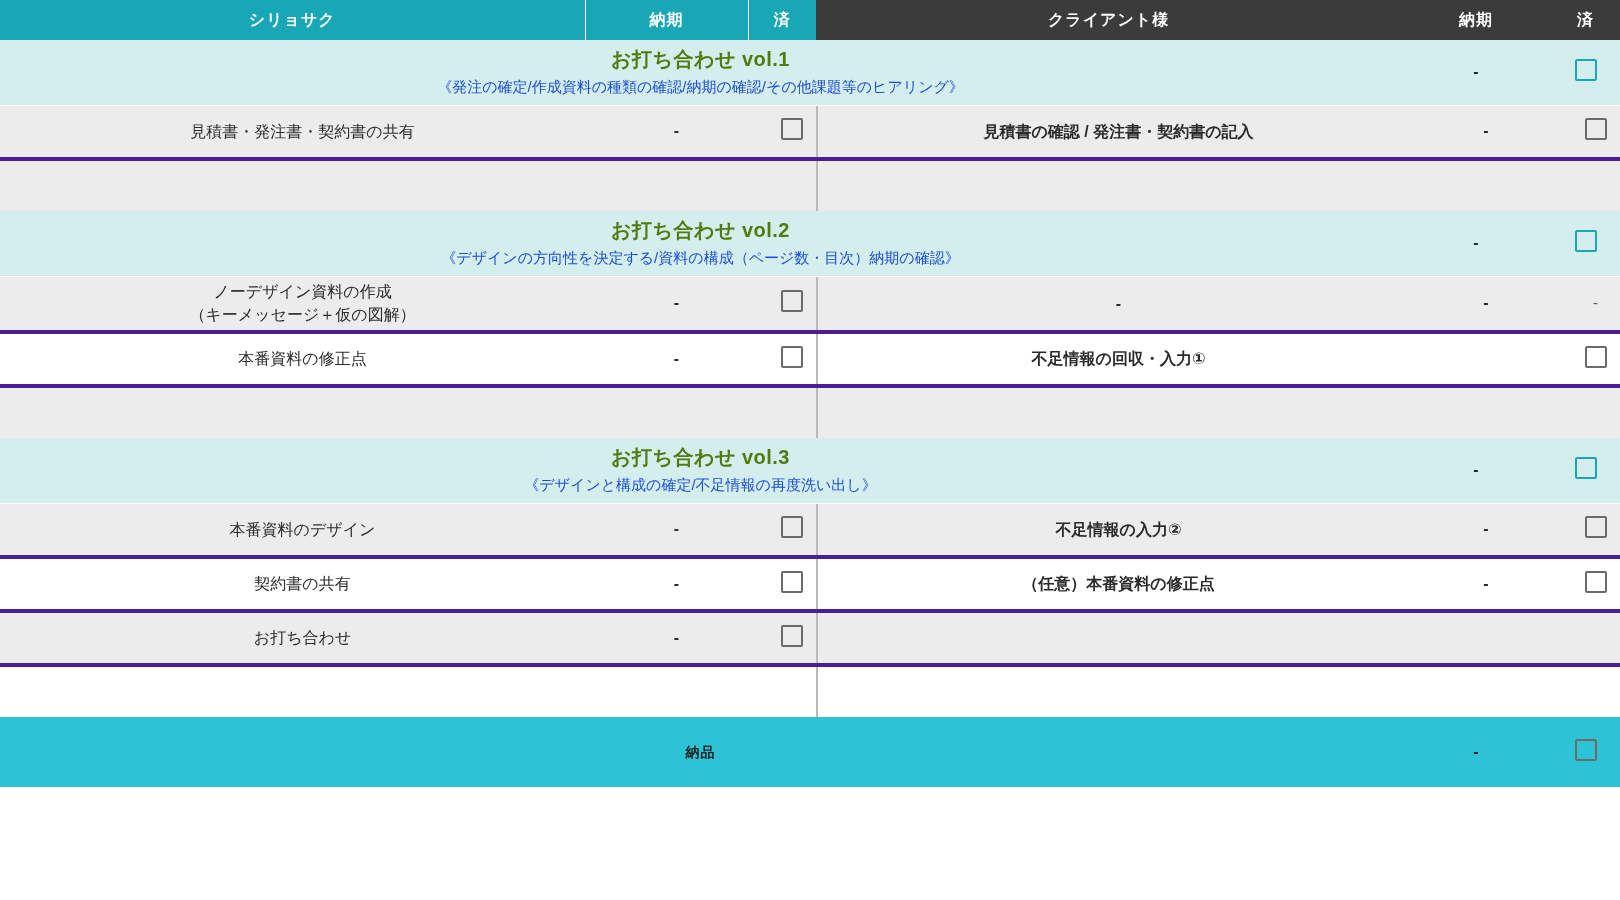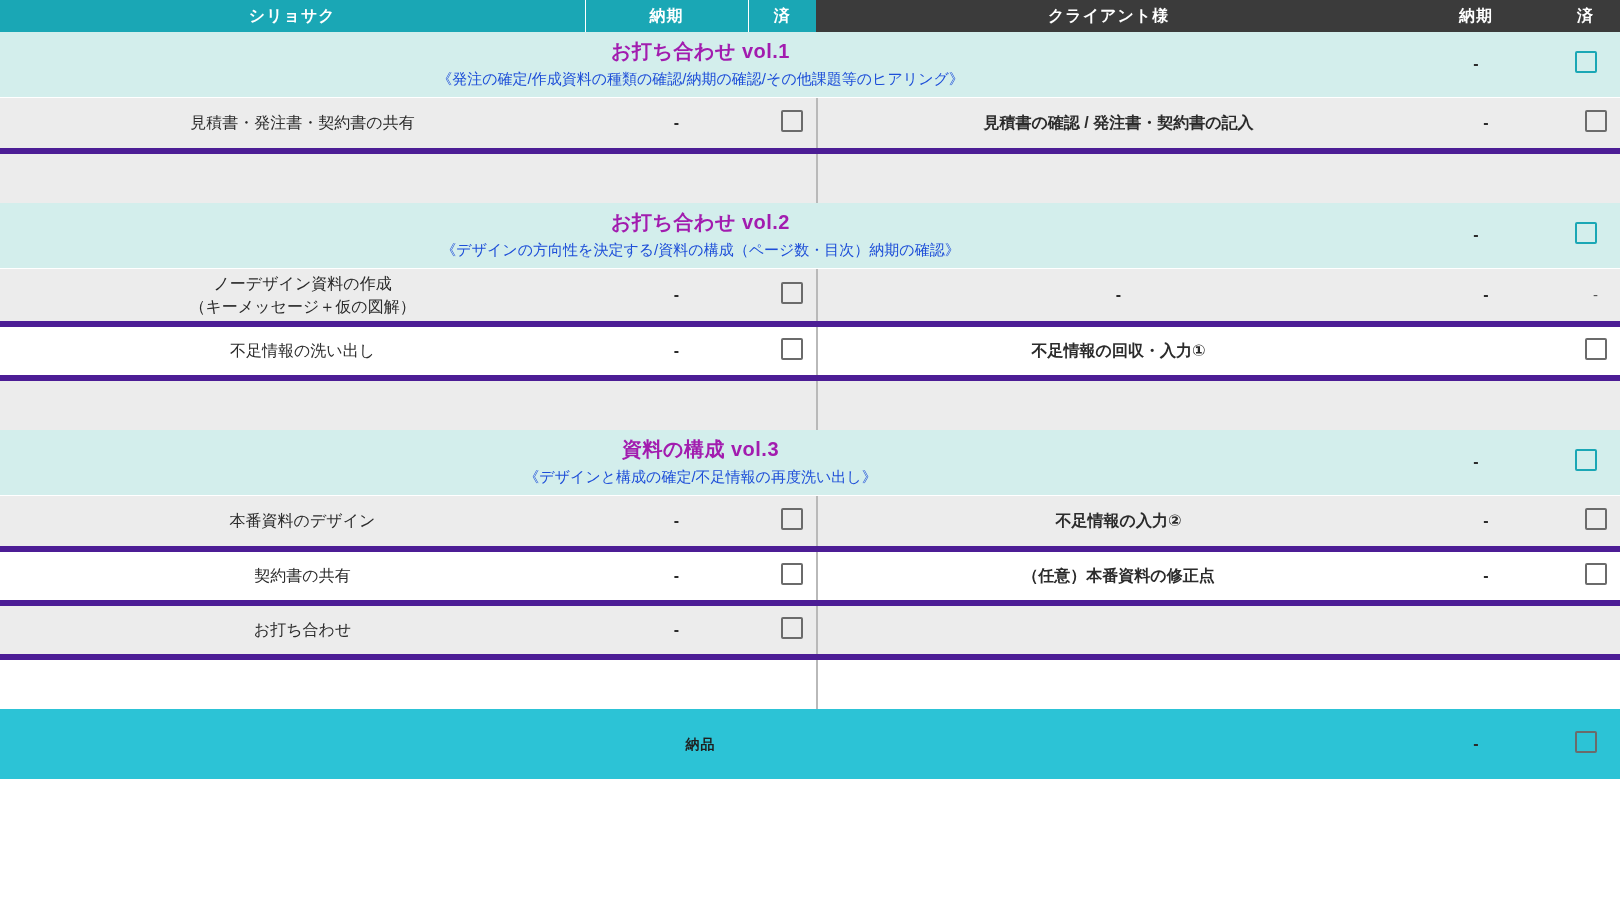--- a/index.html
+++ b/index.html
@@ -30,21 +30,21 @@
   
   col.c-task-left  { width: 585px; }
   col.c-due-left   { width: 163px; }
   col.c-chk-left   { width: 68px; }
   col.c-task-right { width: 585px; }
   col.c-due-right  { width: 150px; }
   col.c-chk-right  { width: 69px; }
 
   
   tr.header th {
-    height: 32px;
+    height: 40px;
     color: #ffffff;
     font-size: 16px;
     font-weight: bold;
     letter-spacing: 1px;
     margin-top: 12px;
   }
   th.h-teal { background: #1aa7b5; }
   th.h-dark { background: #3b3b3b; }
   th.h-teal.sep-right { border-right: 1px solid #ffffff; }
 
@@ -64,21 +64,21 @@
   
   .task-text {
     font-size: 16px;
     color: #2b2b2b;
     line-height: 1.45;
     padding: 0 8px;
   }
   .meeting-title {
     font-size: 20px;
     font-weight: bold;
-    color: #a21caf;
+    color: #4d7c0f;
     line-height: 1.3;
     letter-spacing: 0.5px;
   }
   .meeting-sub {
     font-size: 15px;
     color: #1d4ed8;
     line-height: 1.5;
     margin-top: 4px;
   }
   .delivery-title {
@@ -116,21 +116,21 @@
   }
   .divider-cell::before {
     content: "";
     position: absolute;
     left: 0; top: 0; bottom: 0;
     width: 2px;
     background: #b9b9b9;
   }
 
   
-  tr.task td, tr.task-tall td { border-bottom: 6px solid #4c1d95; padding-left: 20px; }
+  tr.task td, tr.task-tall td { border-bottom: 4px solid #4c1d95; padding-left: 20px; }
   tr.meeting td { border-bottom: 1px solid #ffffff; }
 
   .cell-pad { padding: 4px 10px; }
 </style>
 </head>
 <body>
 
 <div id="sheet">
   <table class="grid">
     <colgroup>
@@ -205,21 +205,21 @@
             <div class="task-text">
               <div>-</div>
             </div>
           </td>
           <td class="bg-gray"><span class="dash">-</span></td>
           <td class="bg-gray"><span class="dash-small">-</span></td>
         </tr>
         <tr class="task">
           <td class="bg-white cell-pad">
             <div class="task-text">
-              <div>不足情報の洗い出し</div>
+              <div>本番資料の修正点</div>
             </div>
           </td>
           <td class="bg-white"><span class="dash">-</span></td>
           <td class="bg-white"><span class="cb dark"></span></td>
           <td class="bg-white cell-pad divider-cell">
             <div class="task-text">
               <div>不足情報の回収・入力①</div>
             </div>
           </td>
           <td class="bg-white"><span class="dash"></span></td>
@@ -228,21 +228,21 @@
         <tr class="spacer">
           <td class="bg-gray"></td>
           <td class="bg-gray"></td>
           <td class="bg-gray"></td>
           <td class="bg-gray divider-cell"></td>
           <td class="bg-gray"></td>
           <td class="bg-gray"></td>
         </tr>
         <tr class="meeting">
           <td colspan="4" class="bg-mint cell-pad">
-            <div class="meeting-title">資料の構成 vol.3</div>
+            <div class="meeting-title">お打ち合わせ vol.3</div>
             <div class="meeting-sub">《デザインと構成の確定/不足情報の再度洗い出し》</div>
           </td>
           <td class="bg-mint"><span class="dash">-</span></td>
           <td class="bg-mint"><span class="cb teal"></span></td>
         </tr>
         <tr class="task">
           <td class="bg-gray cell-pad">
             <div class="task-text">
               <div>本番資料のデザイン</div>
             </div>

